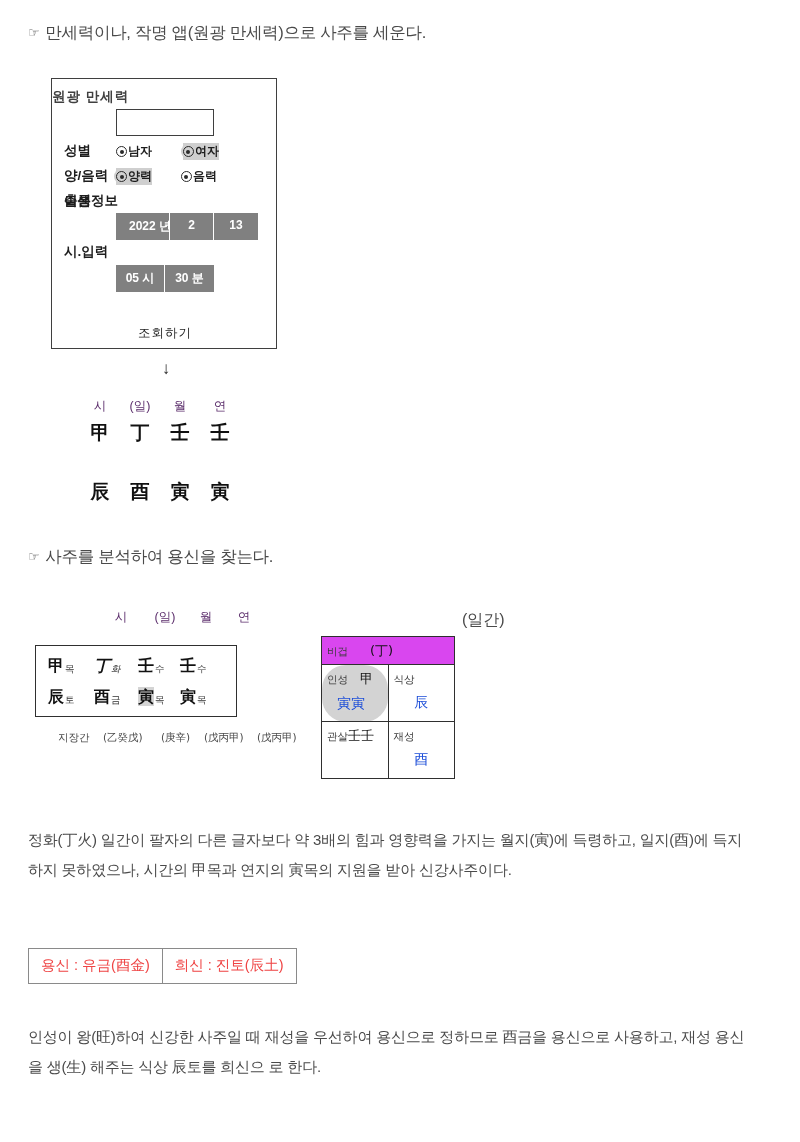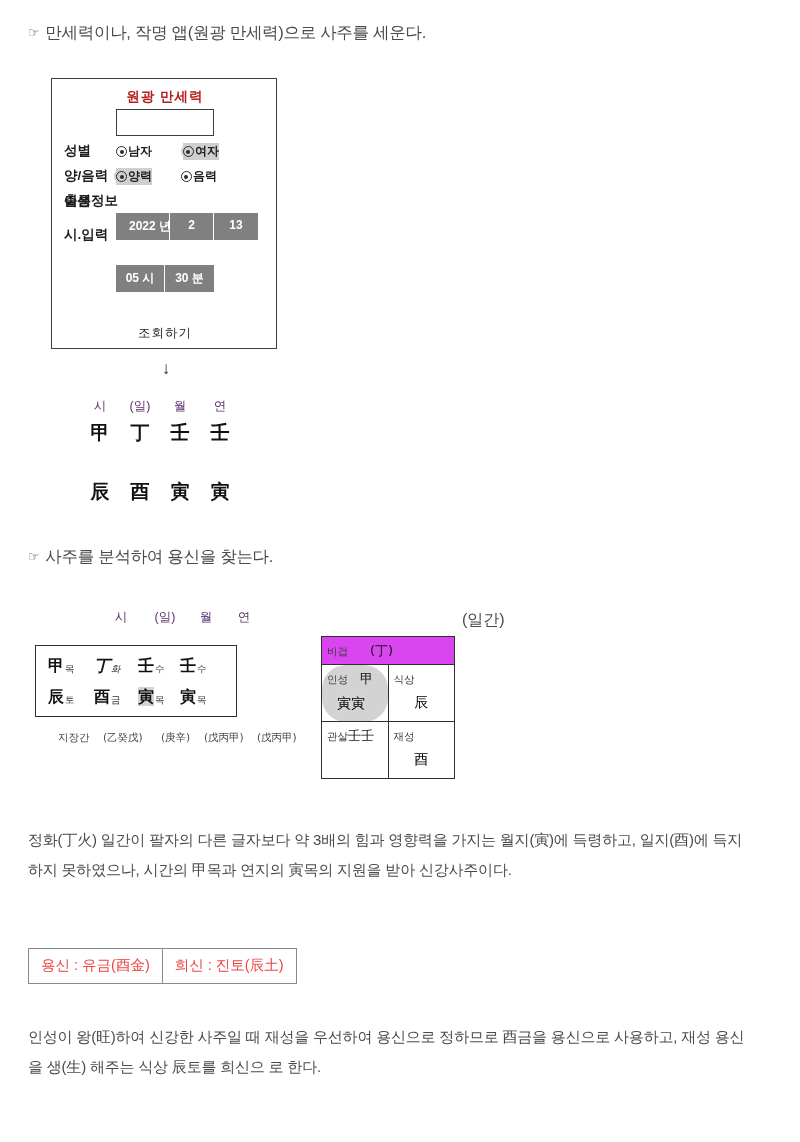--- a/index.html
+++ b/index.html
@@ -31,24 +31,24 @@
     vertical-align: 1px;
   }
 
   
   .app-box {
     border: 1px solid #3f3f3f;
     background: #fff;
     box-sizing: border-box;
   }
   .app-title {
-    text-align: center;
+    text-align: left;
     font-weight: bold;
     font-size: 13.5px;
-    color: #b91c1c;
+    color: #404040;
     letter-spacing: 1px;
   }
   .app-label {
     font-weight: bold;
     font-size: 13.5px;
     color: #1d1d1d;
     white-space: nowrap;
   }
   .name-input {
     border: 1px solid #3f3f3f;
@@ -186,21 +186,21 @@
     color: #3a3a3a;
     white-space: nowrap;
   }
   .tg-han {
     font-size: 13px;
     color: #111111;
     white-space: nowrap;
   }
   .tg-big {
     font-size: 14px;
-    color: #000000;
+    color: #1d4ed8;
     text-align: center;
     margin-top: 7px;
     white-space: nowrap;
   }
   .tg-big.left { text-align: left; padding-left: 10px; }
   .tg-day {
     font-size: 13px;
     color: #111111;
     margin-left: 22px;
   }
@@ -270,21 +270,21 @@
       </span>
   </div>
 
   <div class="abs app-label" style="left:12px; top:113px;">출생정보</div>
   <div class="abs chip-row" style="left:64px; top:134px;">
     <span class="chip" style="width:54px;padding-left:13px;">2022 년</span>
     <span class="chip" style="width:44px;">2</span>
     <span class="chip" style="width:44px;">13</span>
   </div>
 
-  <div class="abs app-label" style="left:12px; top:147px;text-align:center;">시.입력</div>
+  <div class="abs app-label" style="left:12px; top:164px;text-align:center;">시.입력</div>
   <div class="abs chip-row" style="left:64px; top:186px;">
     <span class="chip" style="width:49px;">05 시</span>
     <span class="chip" style="width:49px;">30 분</span>
   </div>
 
   <div class="abs submit-btn" style="left:0; top:246px; width:226px;">조회하기</div>
 </div>
 
 <div class="abs arrow" style="left:158px; top:360px; width:16px; text-align:center;">↓</div>
 

